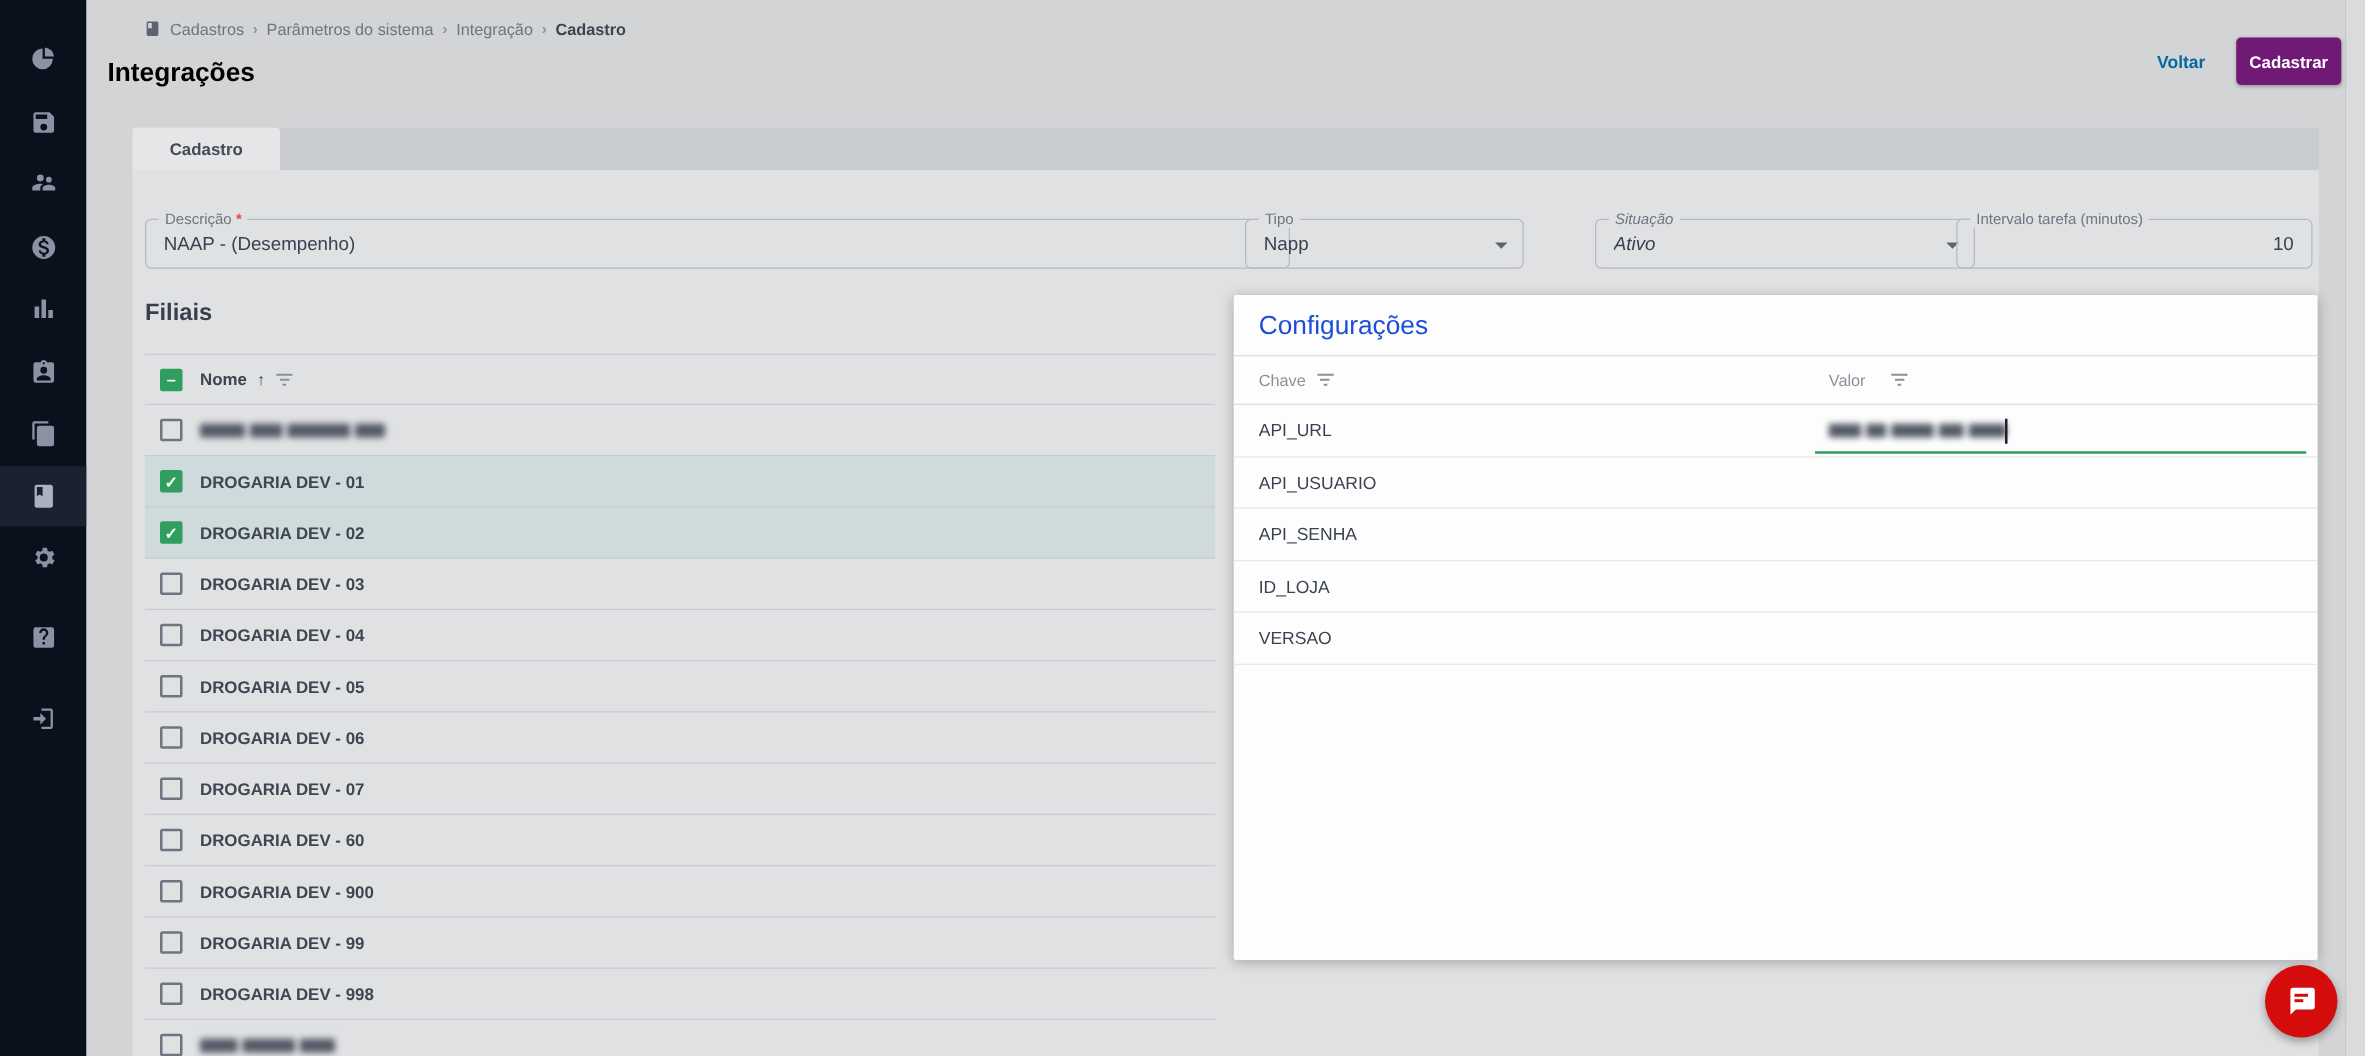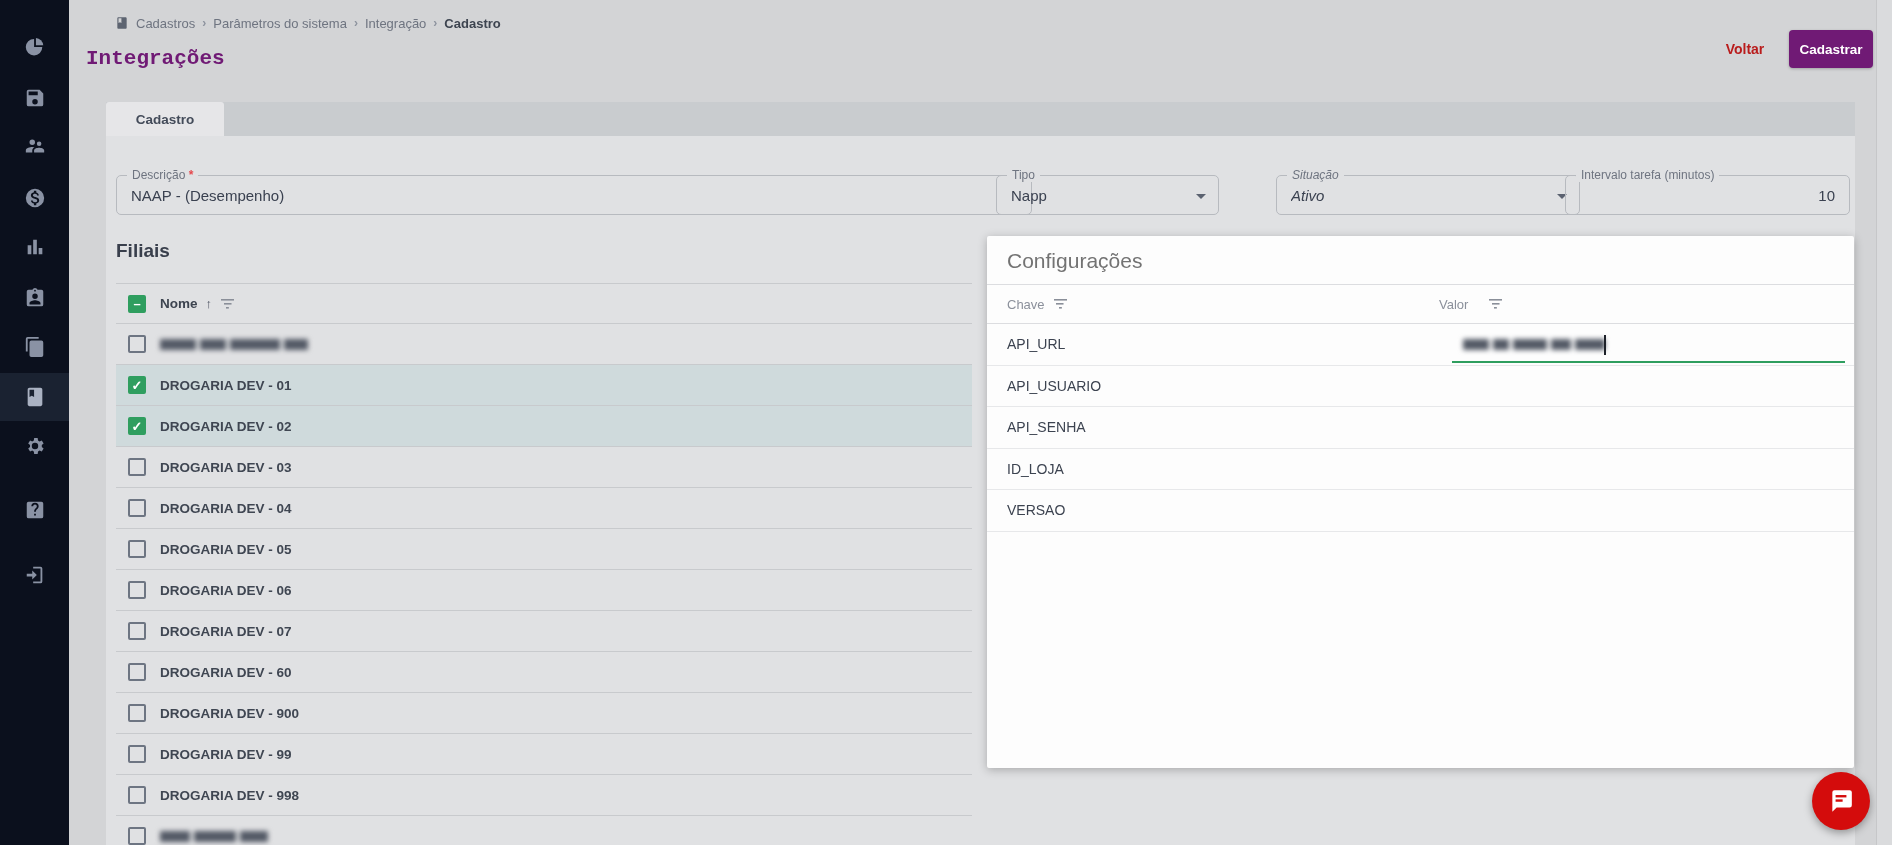--- a/index.html
+++ b/index.html
@@ -28,25 +28,25 @@
     position:absolute; left:115px; top:14px; height:18px;
     display:flex; align-items:center; gap:7px; z-index:5;
     font-size:13px; color:#6e7480;
   }
   .breadcrumb .crumb { cursor:pointer; }
   .breadcrumb .crumb.current { color:#3d4450; font-weight:700; cursor:default; }
   .breadcrumb .sep { color:#8d939e; font-weight:700; font-size:12px; }
   .breadcrumb svg { width:14px; height:14px; fill:#5d6471; }
   .page-title {
     position:absolute; left:86px; top:47px;
-    font-size:21px; font-weight:700; color:#701a75; z-index:5;font-family:Liberation Mono, monospace;
+    font-size:21px; font-weight:700; color:#000000; z-index:5;
   }
   .btn-voltar {
     position:absolute; left:1712px; top:38px; width:66px; height:22px;
-    font-size:14px; font-weight:700; color:#b91c1c; text-align:center;
+    font-size:14px; font-weight:700; color:#0369a1; text-align:center;
     cursor:pointer; z-index:5; line-height:22px;
   }
   .btn-cadastrar {
     position:absolute; left:1789px; top:30px; width:84px; height:38px;
     background:#701a75; border-radius:4px; color:#fff;
     font-size:13.5px; font-weight:700; display:flex; align-items:center;
     justify-content:center; cursor:pointer; z-index:5;
     box-shadow:0 1px 3px rgba(0,0,0,.25);
   }
   
@@ -126,35 +126,35 @@
   .redacted { display:flex; gap:4px; align-items:center; filter:blur(2.5px); }
   .redacted i { display:block; height:11px; background:#545a66; border-radius:1px; }
   
   .panel {
     position:absolute; left:987px; top:236px; width:867px; height:532px;
     background:#fdfdfd; z-index:10; border-radius:2px;
     box-shadow:0 2px 10px rgba(0,0,0,.25);
   }
   .panel .ptitle {
     position:absolute; left:20px; top:13px;
-    font-size:21px; font-weight:500; color:#737373;
+    font-size:21px; font-weight:500; color:#1d4ed8;
   }
   .crow {
     position:absolute; left:0; width:867px;
     display:flex; align-items:center;
   }
   .crow.cheader {
     top:48px; height:40px;
     border-top:1px solid #dcdde0; border-bottom:1px solid #dcdde0;
     font-size:13px; color:#8b909b; cursor:default;
   }
   .crow.cdata { height:41.5px; border-bottom:1px solid #e7e8ea; cursor:pointer; }
   .crow .ckey { margin-left:20px; font-size:14px; color:#3c4350; }
   .crow .chead-cell { display:flex; align-items:center; }
-  .cell-valor { position:absolute; left:452px; display:flex; align-items:center;gap:12px; }
+  .cell-valor { position:absolute; left:476px; display:flex; align-items:center;gap:12px; }
   .vinput {
     position:absolute; left:465px; top:6px; width:393px; height:33px;
   }
   .vinput .uline {
     position:absolute; left:0; right:0; bottom:0; height:2.5px; background:#2f9e5f;
   }
   .vinput .redacted { position:absolute; left:11px; top:9px; }
   .cursor {
     position:absolute; top:5px; width:1.5px; height:20px; background:#1d2129;
   }

